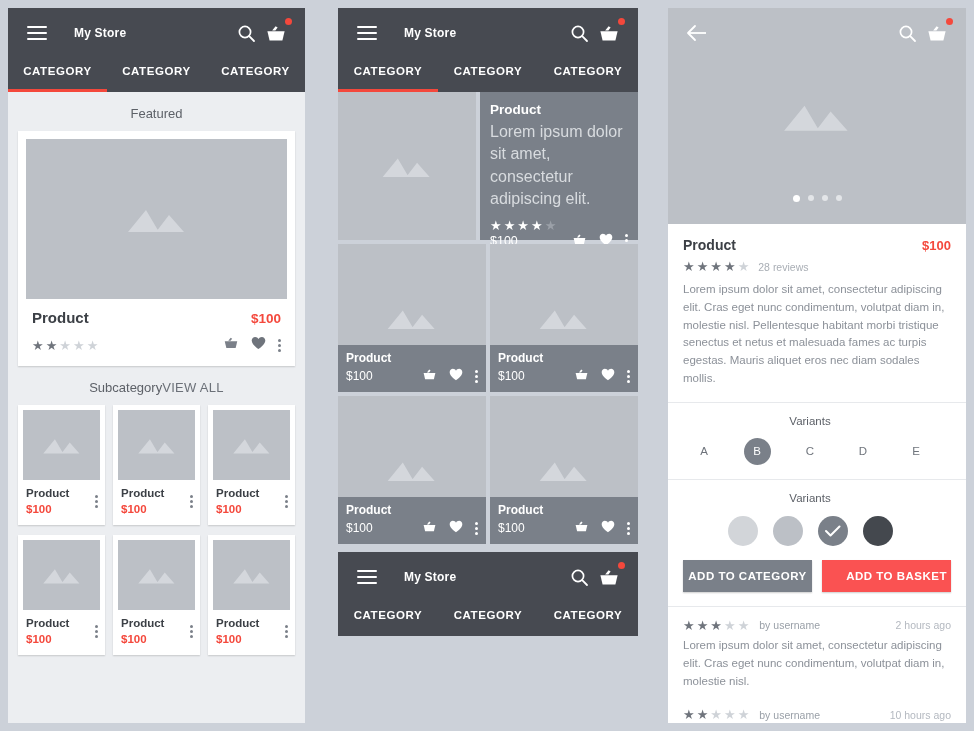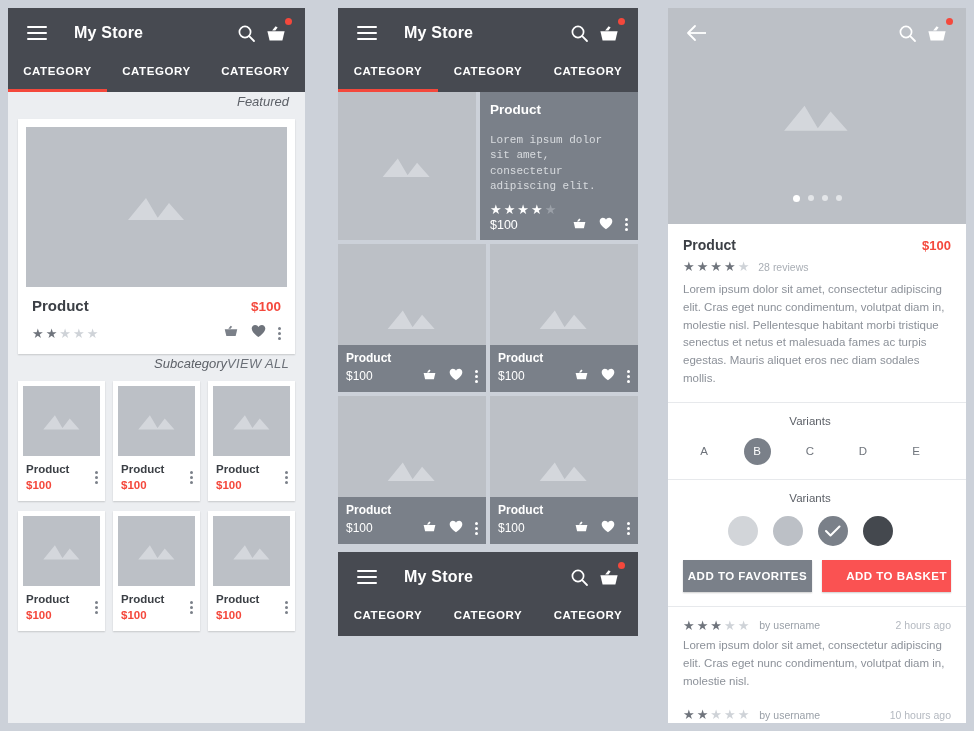--- a/index.html
+++ b/index.html
@@ -16,21 +16,21 @@
   .panel-left   { left: 8px;   width: 297px; height: 715px; background: #eceef1; }
   .panel-mid    { left: 338px; width: 300px; height: 715px; background: #ccd1d9; }
   .panel-right  { left: 668px; width: 298px; height: 715px; background: #eceef1; }
 
   
   .appbar { background: #474a51; color: #fff; }
   .appbar-top {
     height: 50px; display: flex; align-items: center; padding: 0 14px; gap: 0;
   }
   .appbar-title {
-    font-size: 16px; font-weight: bold; margin-left: 22px; letter-spacing: .2px;
+    font-size: 12px; font-weight: bold; margin-left: 22px; letter-spacing: .2px;
     flex: 1;
   }
   .icon-btn {
     width: 30px; height: 30px; display: flex; align-items: center; justify-content: center;
     position: relative; flex: none;
   }
   .hamburger { width: 20px; display: flex; flex-direction: column; gap: 4px; }
   .hamburger i { display: block; height: 2px; background: #fff; border-radius: 1px; }
 
   .basket-wrap { position: relative; }
@@ -57,23 +57,22 @@
     content: ""; position: absolute; left: 50%; top: 50%;
     transform: translate(-50%,-50%);
     width: 42px; height: 22px;
     background:
       radial-gradient(circle at 0 0, transparent 0, transparent 0);
   }
   .mountain { position: absolute; left: 50%; top: 50%; transform: translate(-50%,-50%); }
 
   
   .section-head {
-    display: flex; align-items: center; justify-content: flex-end;
-    padding: 2px 16px 10px 16px;
-    font-style: italic;
+    display: flex; align-items: center; justify-content: center;
+    padding: 14px 16px 10px 16px;
   }
   .section-title { font-size: 13px; color: #5d6168; }
   .view-all { font-size: 13px; color: #6b7078; font-weight: normal; letter-spacing: .3px; }
 
   .card {
     background: #fff; margin: 0 10px; padding: 8px;
     box-shadow: 0 1px 1.5px rgba(0,0,0,.16);
   }
   .card .ph { height: 160px; width: 100%; }
   .card-body { padding: 10px 6px 4px 6px; }
@@ -120,21 +119,21 @@
   }
   .mid-caption .n { font-size: 12px; font-weight: bold; line-height: 1.25; }
   .mid-caption .r { display: flex; align-items: center; justify-content: space-between; margin-top: 1px;}
   .mid-caption .p { font-size: 12px; }
 
   .mid-feature {
     flex: 1; height: 148px; background: #7a8089; color: #fff;
     padding: 10px 10px 8px 10px; display: flex; flex-direction: column;
   }
   .mid-feature .n { font-size: 13.5px; font-weight: bold; }
-  .mid-feature .d { font-size: 11px; line-height: 1.4; color: #d8dbdf; margin-top: 16px; font-family: Liberation Mono, monospace; }
+  .mid-feature .d { font-size: 16px; line-height: 1.4; color: #d8dbdf; margin-top: 4px; }
   .mid-feature .s { margin-top: 8px; }
   .mid-feature .foot { margin-top: auto; display: flex; align-items: center; justify-content: space-between; }
   .mid-feature .p { font-size: 12.5px; }
 
   
   .hero { position: relative; height: 216px; background: #bcc0c6; }
   .hero-bar {
     position: absolute; top: 0; left: 0; right: 0; height: 50px;
     display: flex; align-items: center; padding: 0 14px; color: #fff;
   }
@@ -685,21 +684,21 @@
             <div class="sw" style="background:#7a8089">
               <svg width="16" height="13" viewBox="0 0 16 13" style="position:absolute;left:7px;top:9px">
                 <polyline points="1,6 5.5,10.5 14.5,1.5" fill="none" stroke="#fff" stroke-width="2" stroke-linecap="round" stroke-linejoin="round"></polyline>
               </svg>
             </div>
             <div class="sw" style="background:#44484e"></div>
           </div>
       </div>
 
       <div class="cta-row">
-        <div class="btn btn-fav">ADD TO FAVORITES</div>
+        <div class="btn btn-fav">ADD TO CATEGORY</div>
         <div class="btn btn-basket">ADD TO BASKET</div>
       </div>
     </div>
 
     <div class="divider"></div>
     <div class="sheet" id="reviews-section">
         <div class="review">
           <div class="review-head">
             <div class="stars">
               <span class="on">★</span>

